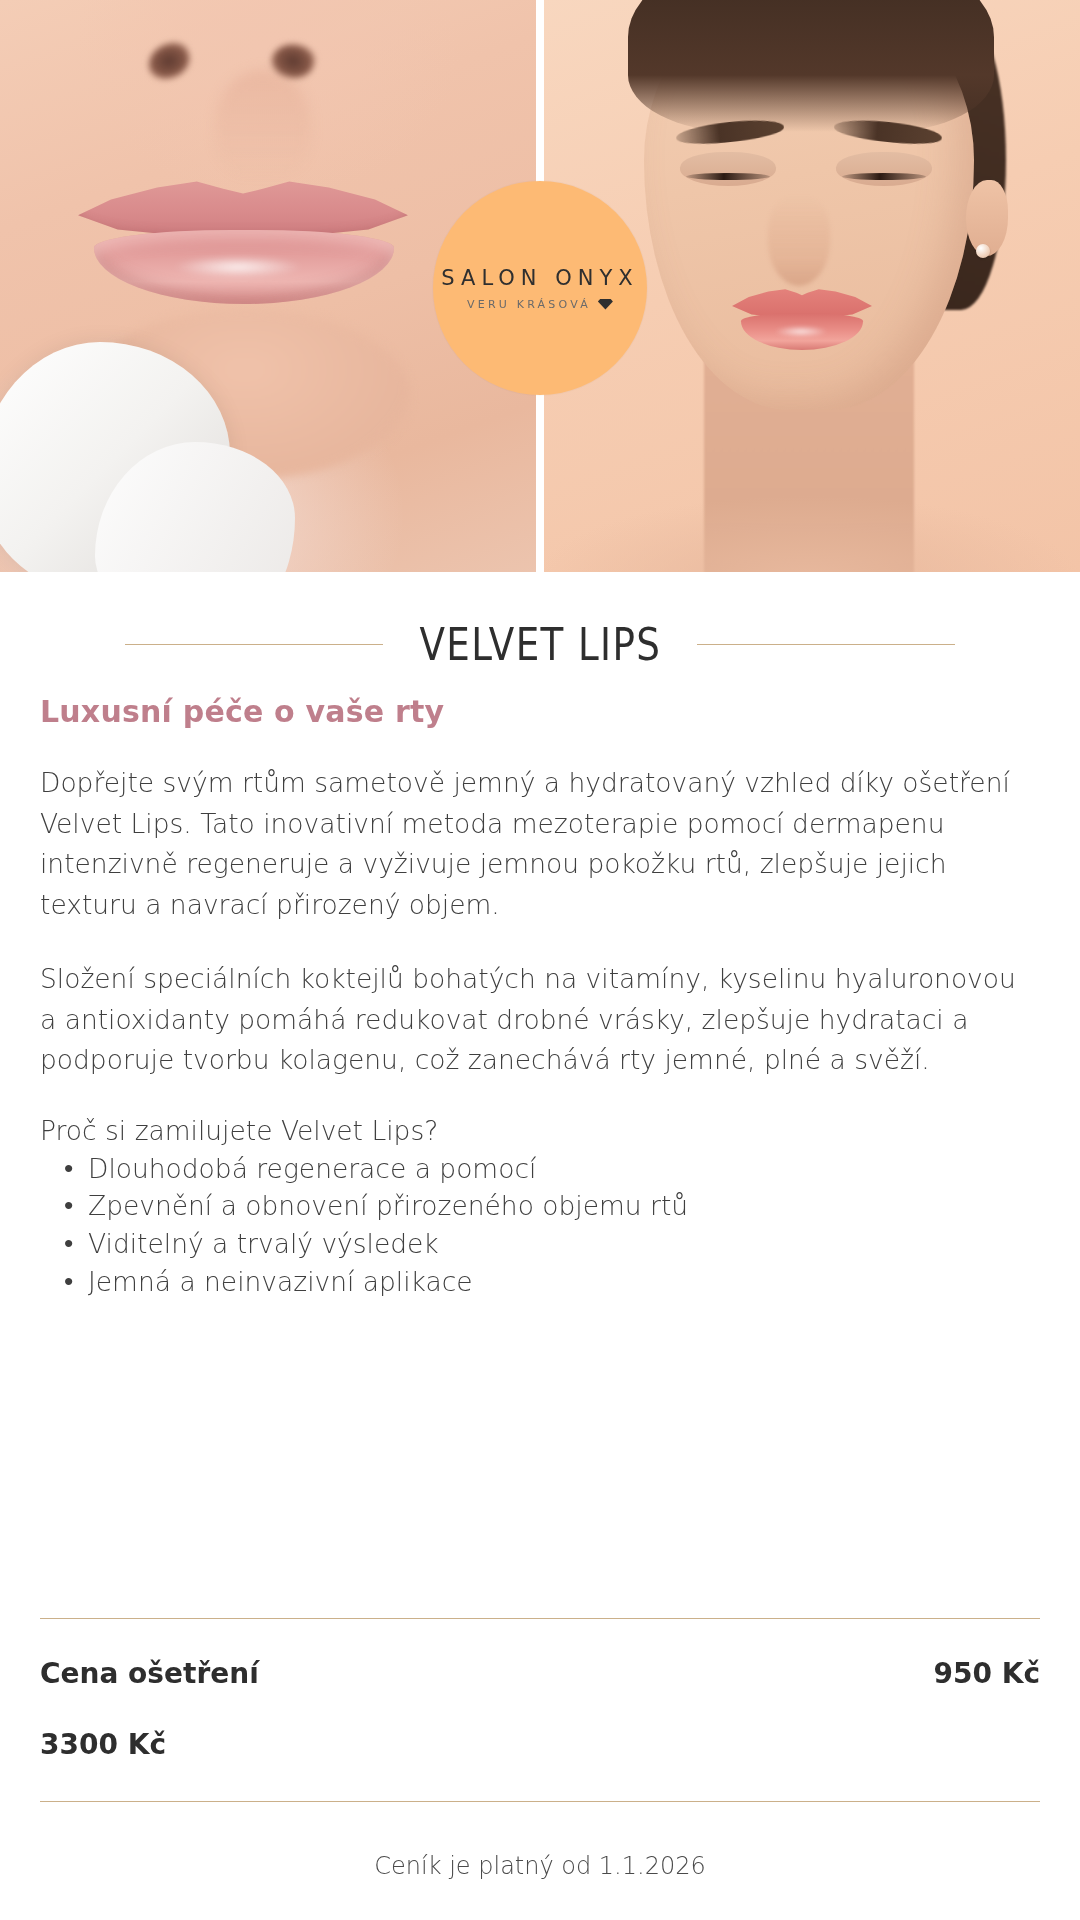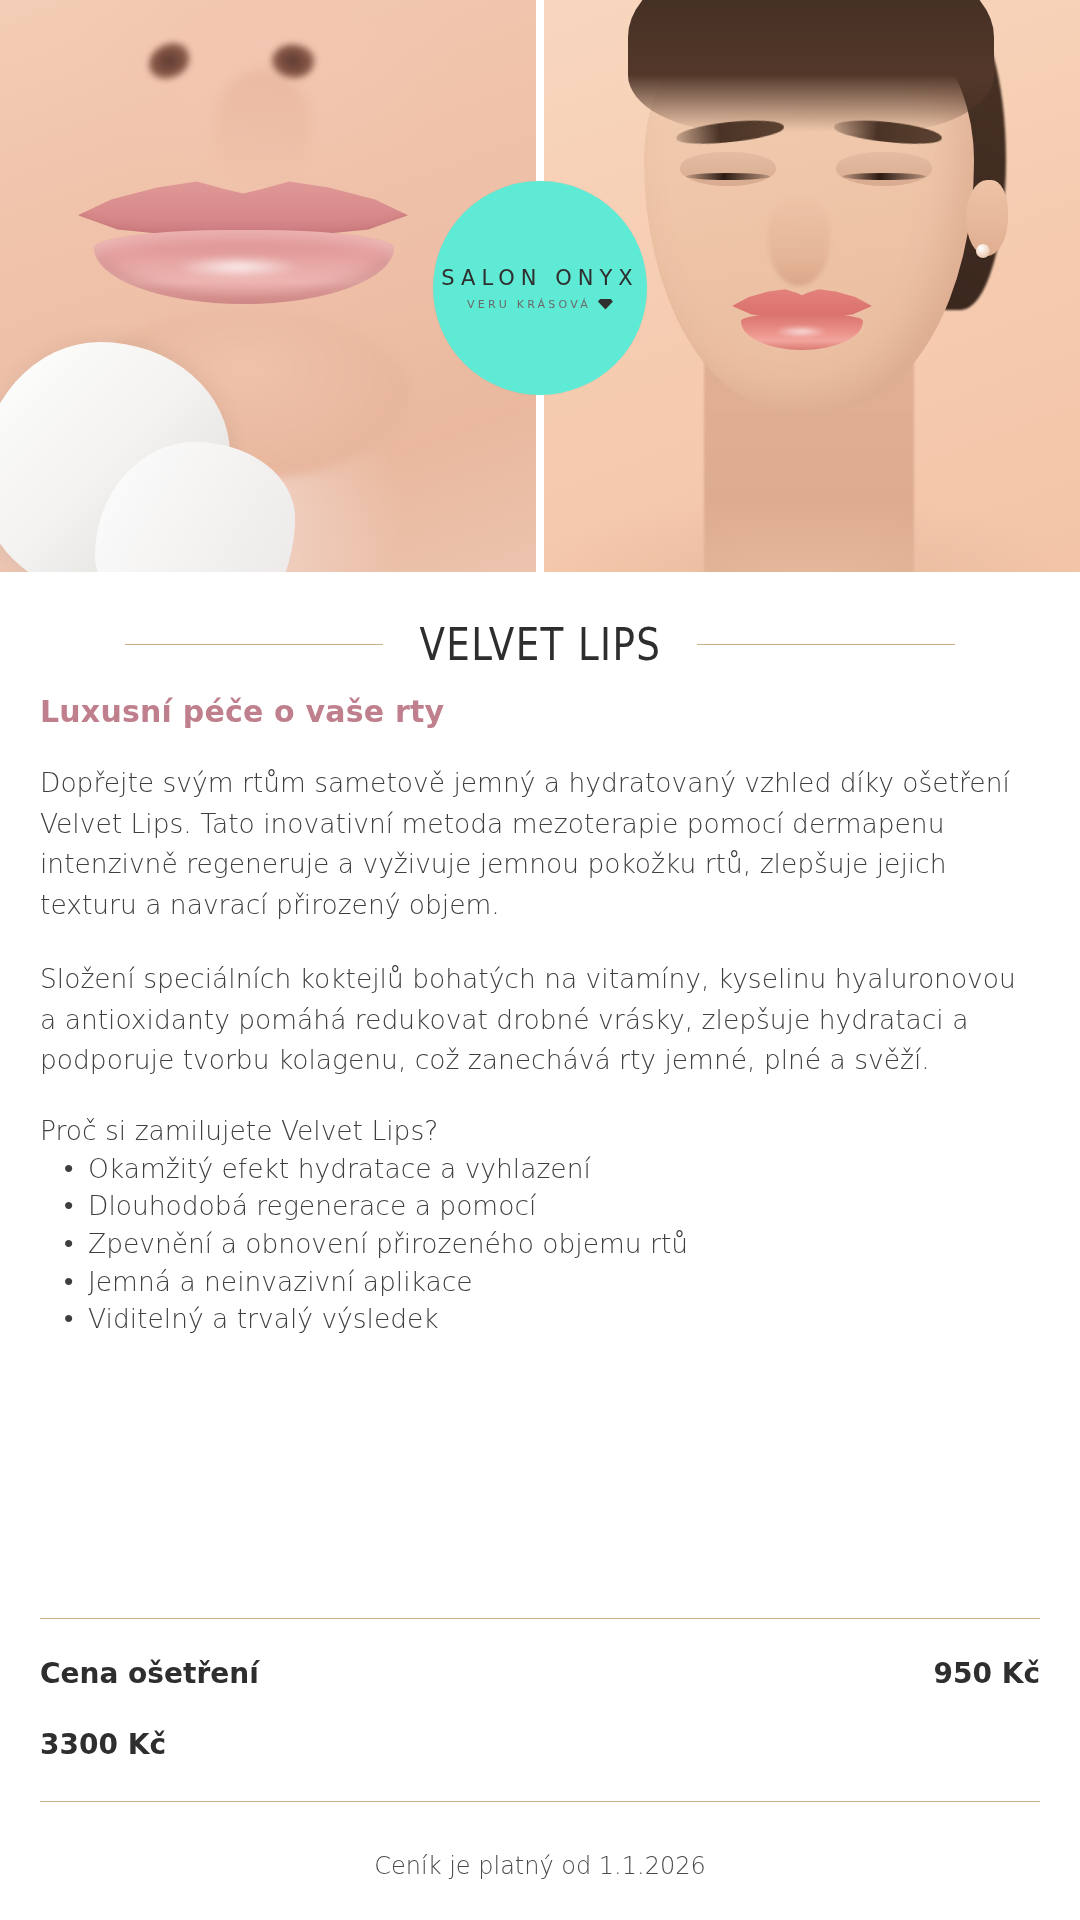--- a/index.html
+++ b/index.html
@@ -243,21 +243,21 @@
   }
 
   
   .logo-badge {
     position: absolute;
     left: 50%;
     top: 288px;
     transform: translate(-50%, -50%);
     width: 214px; height: 214px;
     border-radius: 50%;
-    background: #5eead4;
+    background: #fdba74;
     z-index: 5;
     display: flex;
     flex-direction: column;
     align-items: center;
     justify-content: center;
     box-shadow: 0 0 0 1px rgba(0,0,0,.02);
   }
   .logo-title {
     font-size: 21px;
     letter-spacing: 6px;
@@ -443,25 +443,24 @@
   </div>
 
   <div class="content">
     <h2 class="subtitle">Luxusní péče o vaše rty</h2>
 
     <p class="body">Dopřejte svým rtům sametově jemný a hydratovaný vzhled díky ošetření Velvet Lips. Tato inovativní metoda mezoterapie pomocí dermapenu intenzivně regeneruje a vyživuje jemnou pokožku rtů, zlepšuje jejich texturu a navrací přirozený objem.</p>
     <p class="body tight">Složení speciálních koktejlů bohatých na vitamíny, kyselinu hyaluronovou a antioxidanty pomáhá redukovat drobné vrásky, zlepšuje hydrataci a podporuje tvorbu kolagenu, což zanechává rty jemné, plné a svěží.</p>
 
     <div class="why-line">Proč si zamilujete Velvet Lips?</div>
     <ul class="benefits">
-      <li>Okamžitý efekt hydratace a vyhlazení</li>
       <li>Dlouhodobá regenerace a pomocí</li>
       <li>Zpevnění a obnovení přirozeného objemu rtů</li>
+      <li>Viditelný a trvalý výsledek</li>
       <li>Jemná a neinvazivní aplikace</li>
-      <li>Viditelný a trvalý výsledek</li>
     </ul>
   </div>
 
   <div class="rule top"></div>
   <div class="price-block">
     <div class="price-row first">
       <span>Cena ošetření</span>
       <span>950 Kč</span>
     </div>
     <div class="price-row second">

